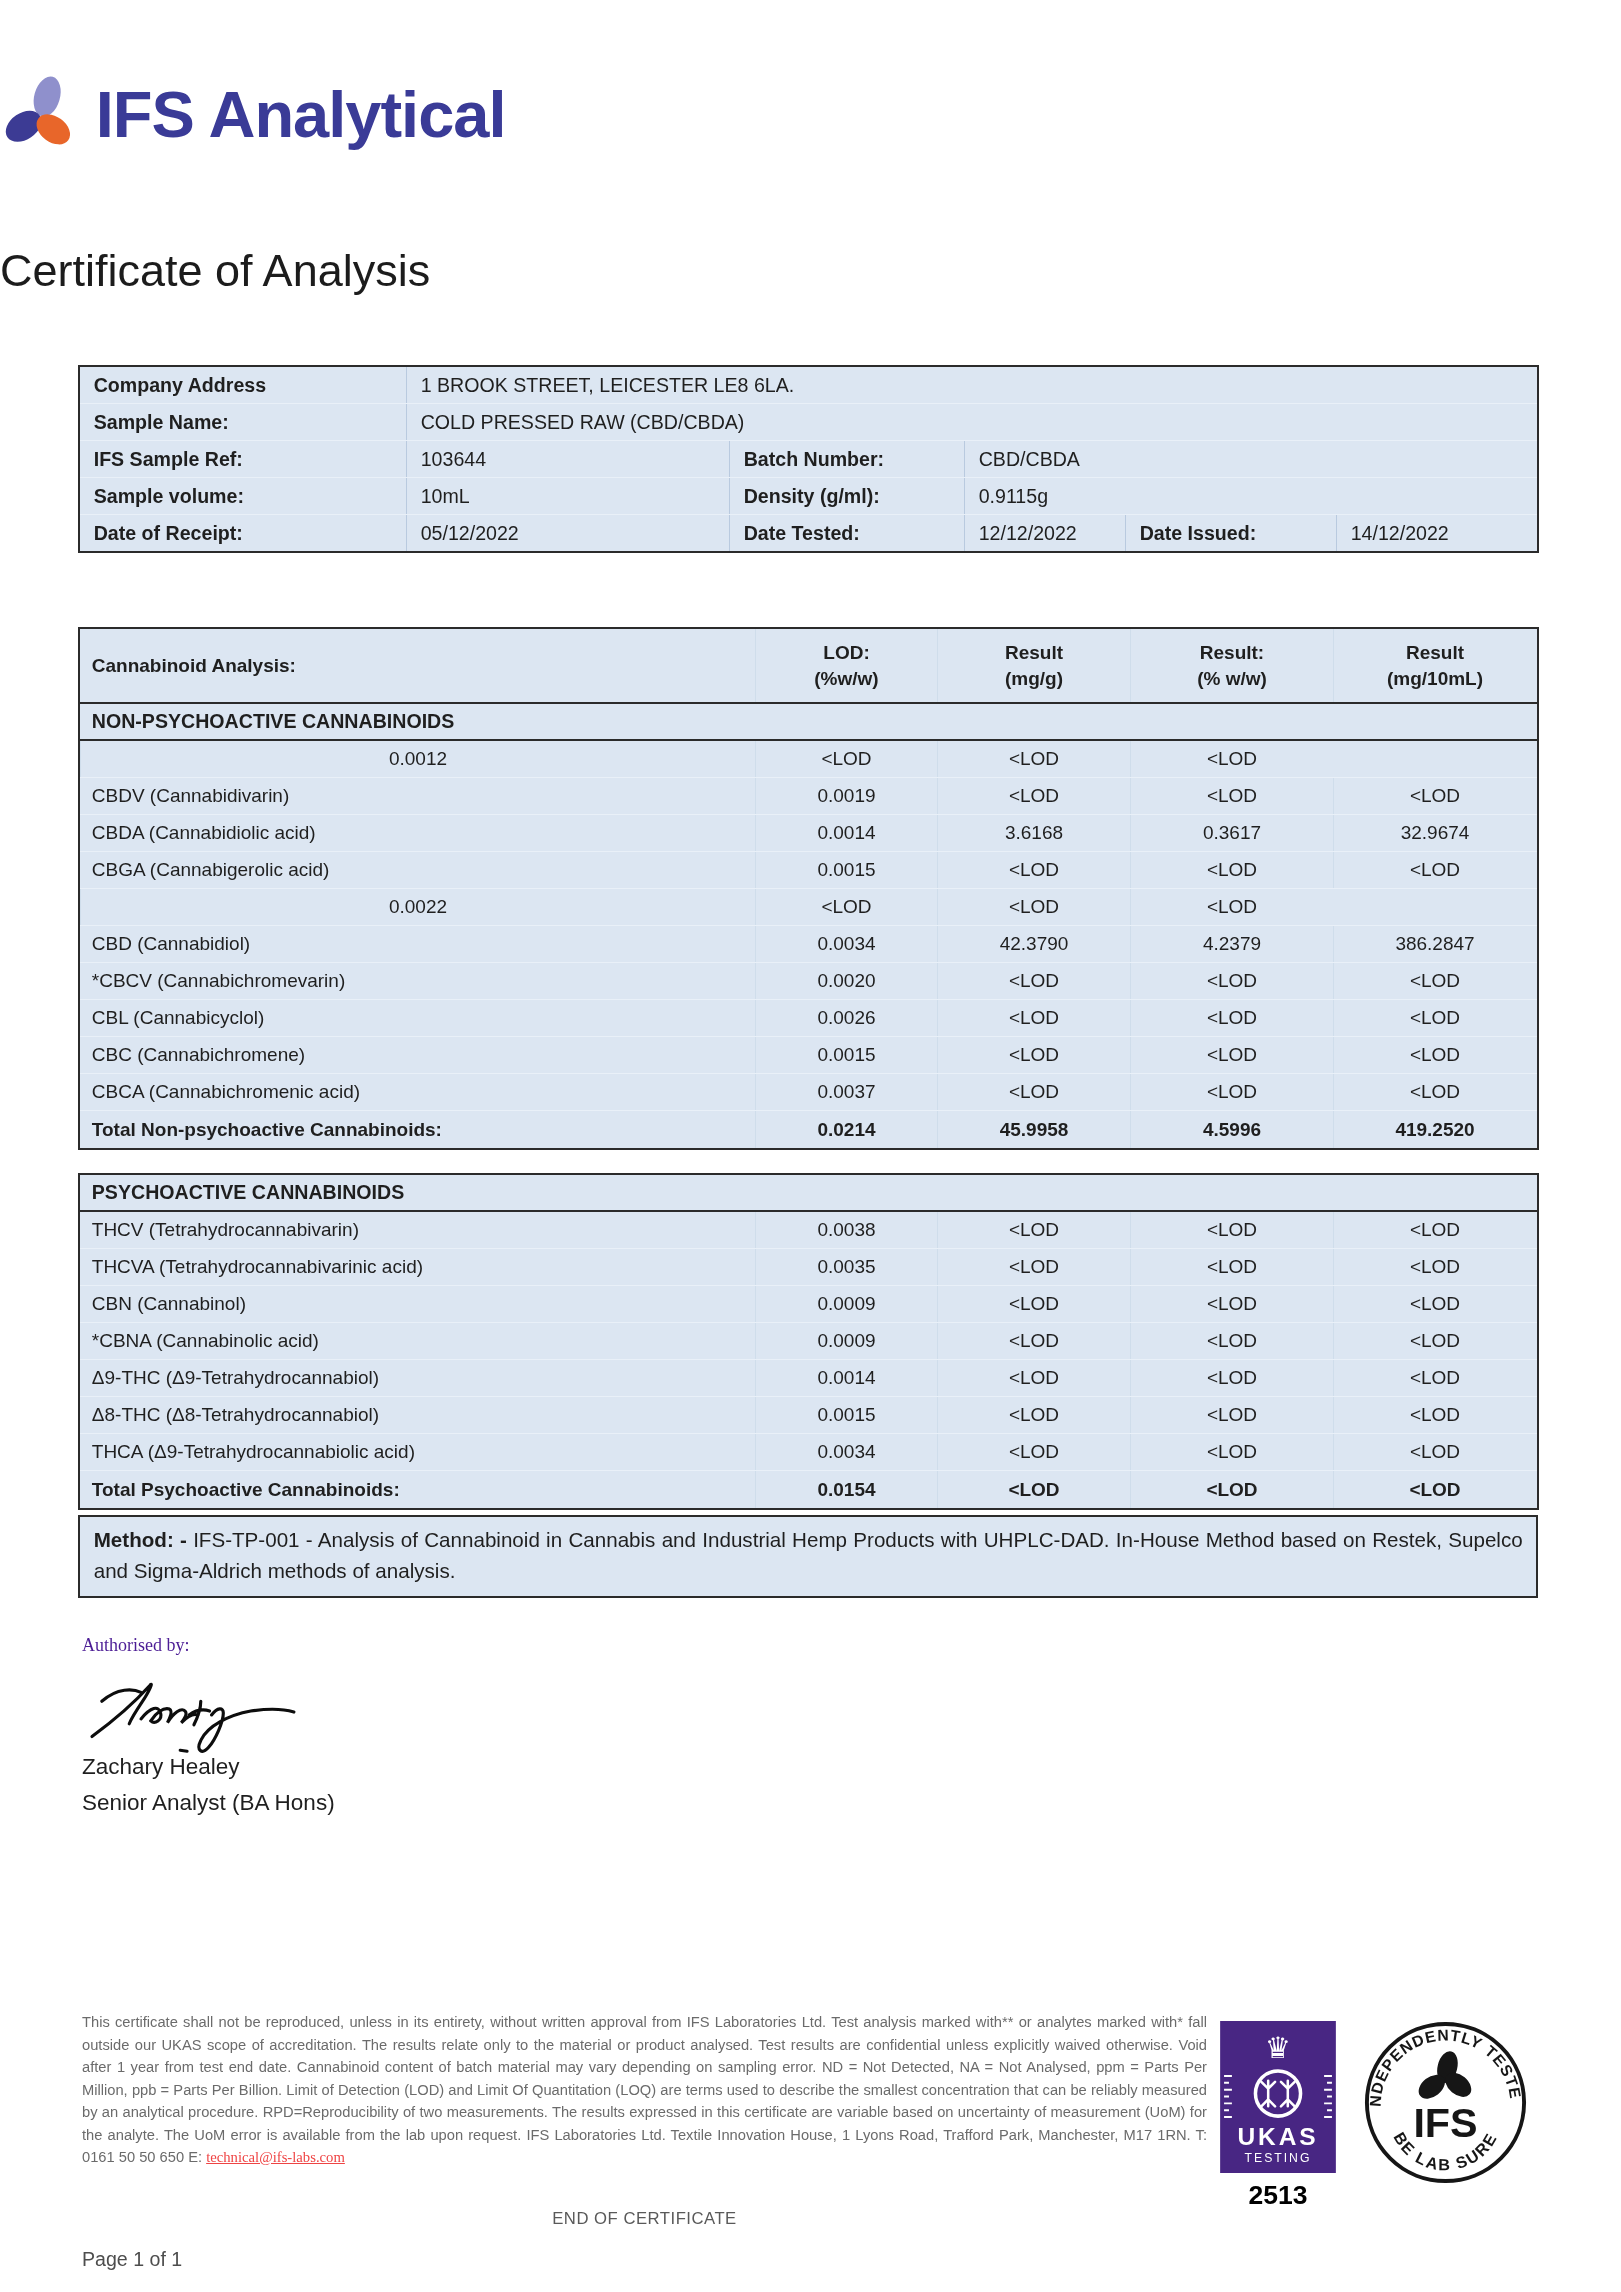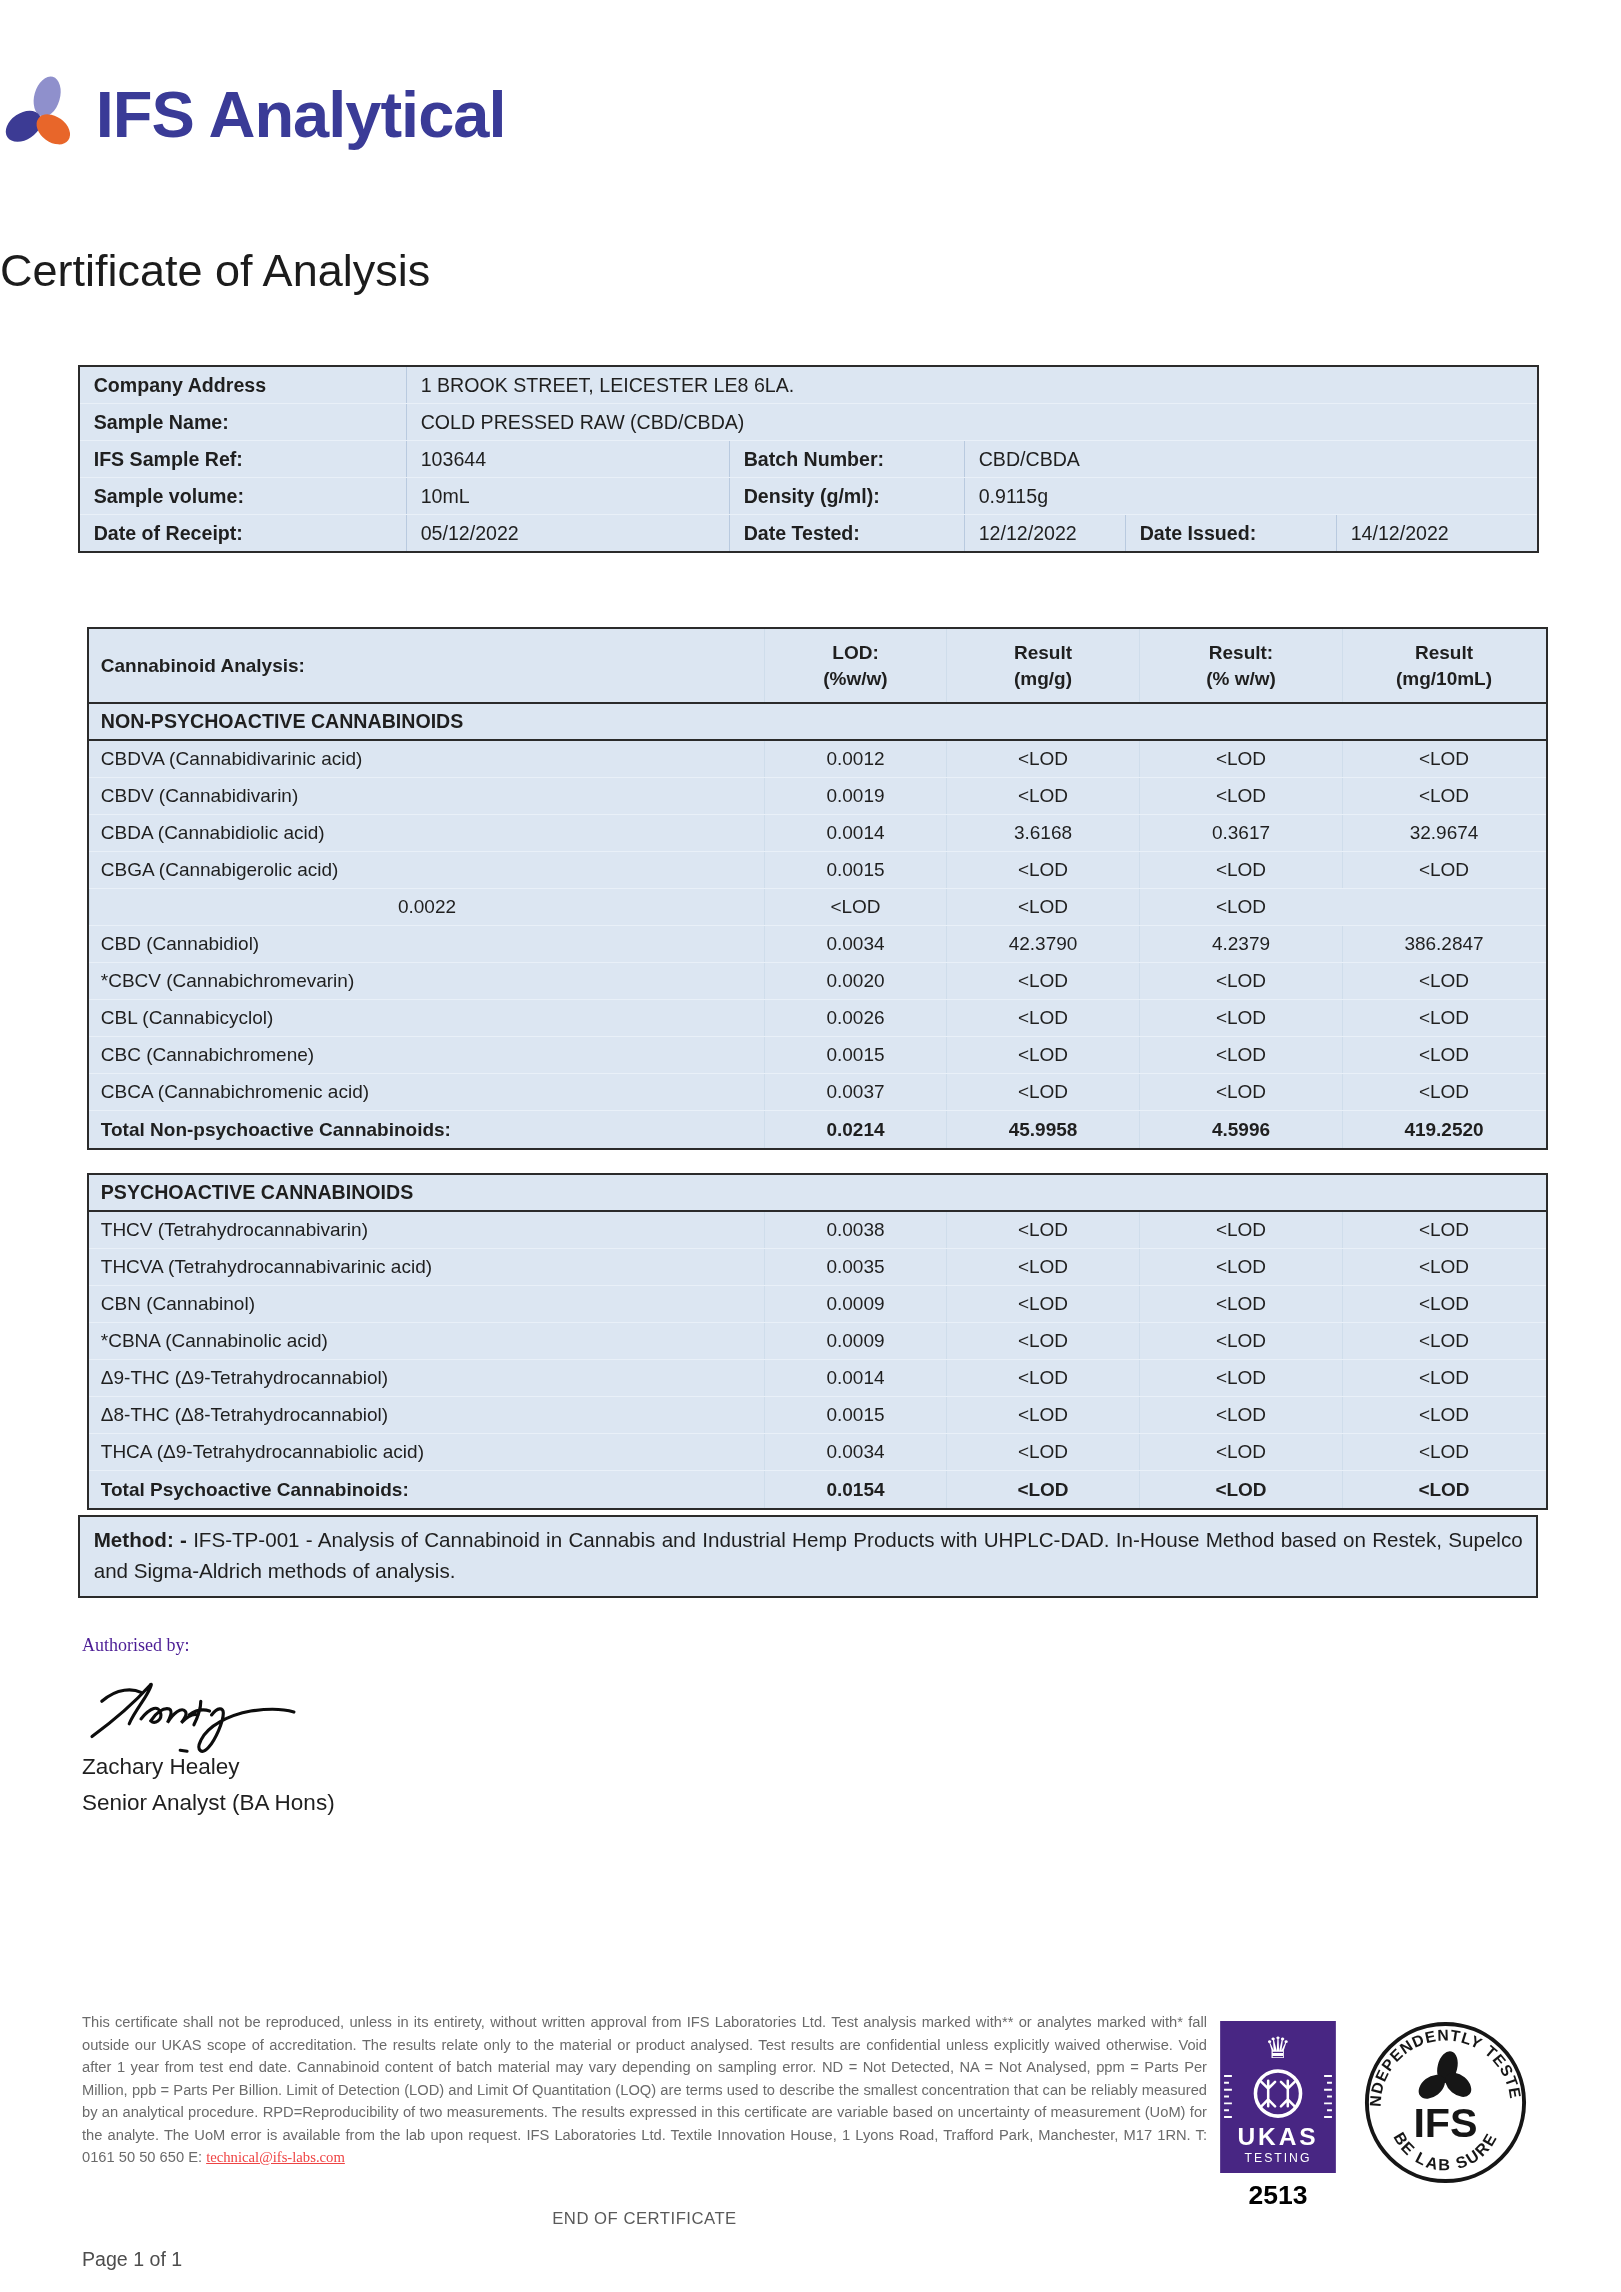--- a/index.html
+++ b/index.html
@@ -16,21 +16,21 @@
   .logo-text{font-size:65px;font-weight:bold;color:#3a3b97;letter-spacing:-1px;}
   .doc-title{position:absolute;top:245px;left:0;width:100%;text-align:left;font-size:45px;font-weight:400;color:#1c1c1c;}
   
   .si-table{position:absolute;top:365px;left:78px;width:1457px;background:var(--tbl-blue);border:2px solid var(--bdr);}
   .si-row{display:grid;grid-template-columns:var(--si-cols);height:36px;align-items:center;}
   .si-row + .si-row{border-top:1px solid #e9f0f8;}
   .si-cell{padding-left:13.7px;font-size:19.6px;white-space:nowrap;overflow:hidden;height:100%;display:flex;align-items:center;}
   .si-label{font-weight:bold;}
   .si-cell.bl{border-left:1px solid #b9cadf;}
   
-  .an-table{position:absolute;left:87px;width:1457px;background:var(--tbl-blue);border:2px solid var(--bdr);}
+  .an-table{position:absolute;left:78px;width:1457px;background:var(--tbl-blue);border:2px solid var(--bdr);}
   .an-t1{top:627px;}
   .an-t2{top:1173px;}
   .an-header{display:grid;grid-template-columns:var(--an-cols);height:73px;border-bottom:2px solid var(--bdr);}
   .an-htitle{display:flex;align-items:center;padding-left:11.8px;font-weight:bold;font-size:21.6px;}
   .an-hcol{display:flex;flex-direction:column;align-items:center;justify-content:center;font-weight:bold;font-size:19.6px;line-height:1.35;}
   .an-section{height:35px;display:flex;align-items:center;padding-left:11.8px;font-weight:bold;font-size:19.6px;border-bottom:2px solid var(--bdr);}
   .an-row{display:grid;grid-template-columns:var(--an-cols);height:36px;}
   .an-row + .an-row{border-top:1px solid #e9f0f8;}
   .an-cell{display:flex;align-items:center;font-size:19px;height:100%;}
   .an-analyte{padding-left:11.8px;}
@@ -116,21 +116,20 @@
       <span>(% w/w)</span>
     </div>
     <div class="an-cell an-hcol bl">
       <span>Result</span>
       <span>(mg/10mL)</span>
     </div>
   </div>
   <div>
       <div class="an-section">NON-PSYCHOACTIVE CANNABINOIDS</div>
       <div class="an-row">
-        <div class="an-cell an-analyte">CBDVA (Cannabidivarinic acid)</div>
         <div class="an-cell an-num bl">0.0012</div>
         <div class="an-cell an-num bl">&lt;LOD</div>
         <div class="an-cell an-num bl">&lt;LOD</div>
         <div class="an-cell an-num bl">&lt;LOD</div>
       </div>
       <div class="an-row">
         <div class="an-cell an-analyte">CBDV (Cannabidivarin)</div>
         <div class="an-cell an-num bl">0.0019</div>
         <div class="an-cell an-num bl">&lt;LOD</div>
         <div class="an-cell an-num bl">&lt;LOD</div>

